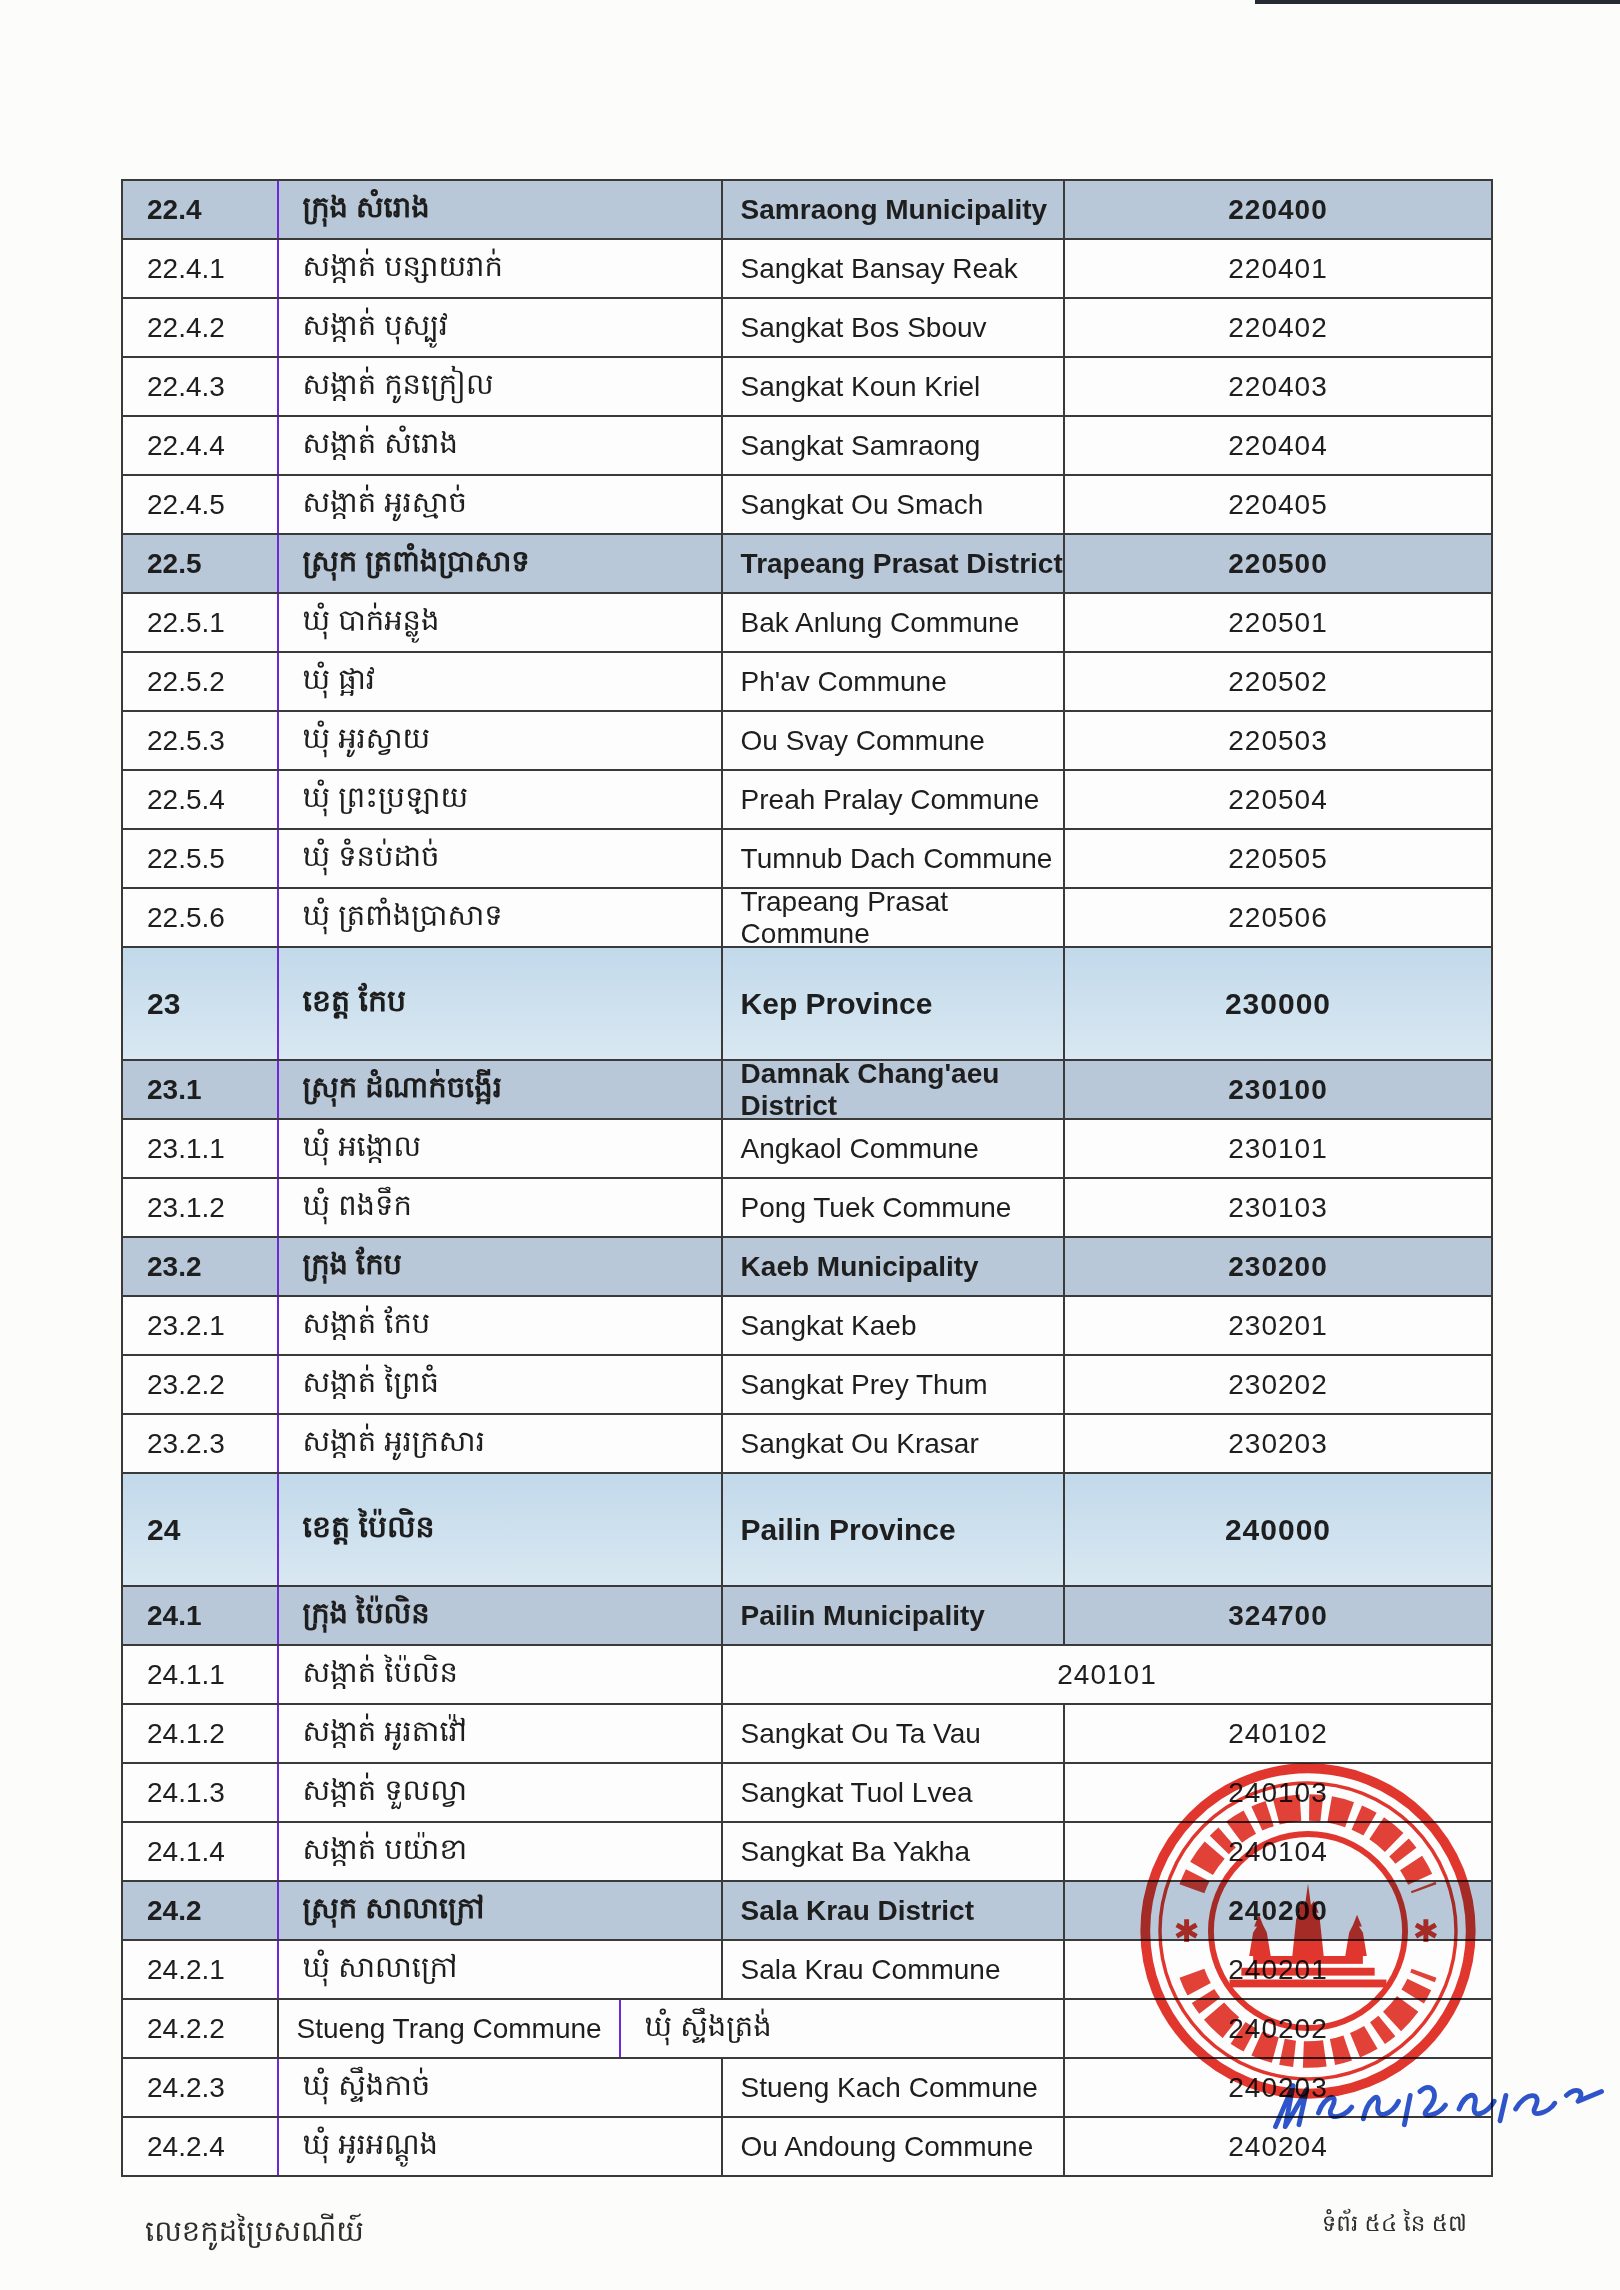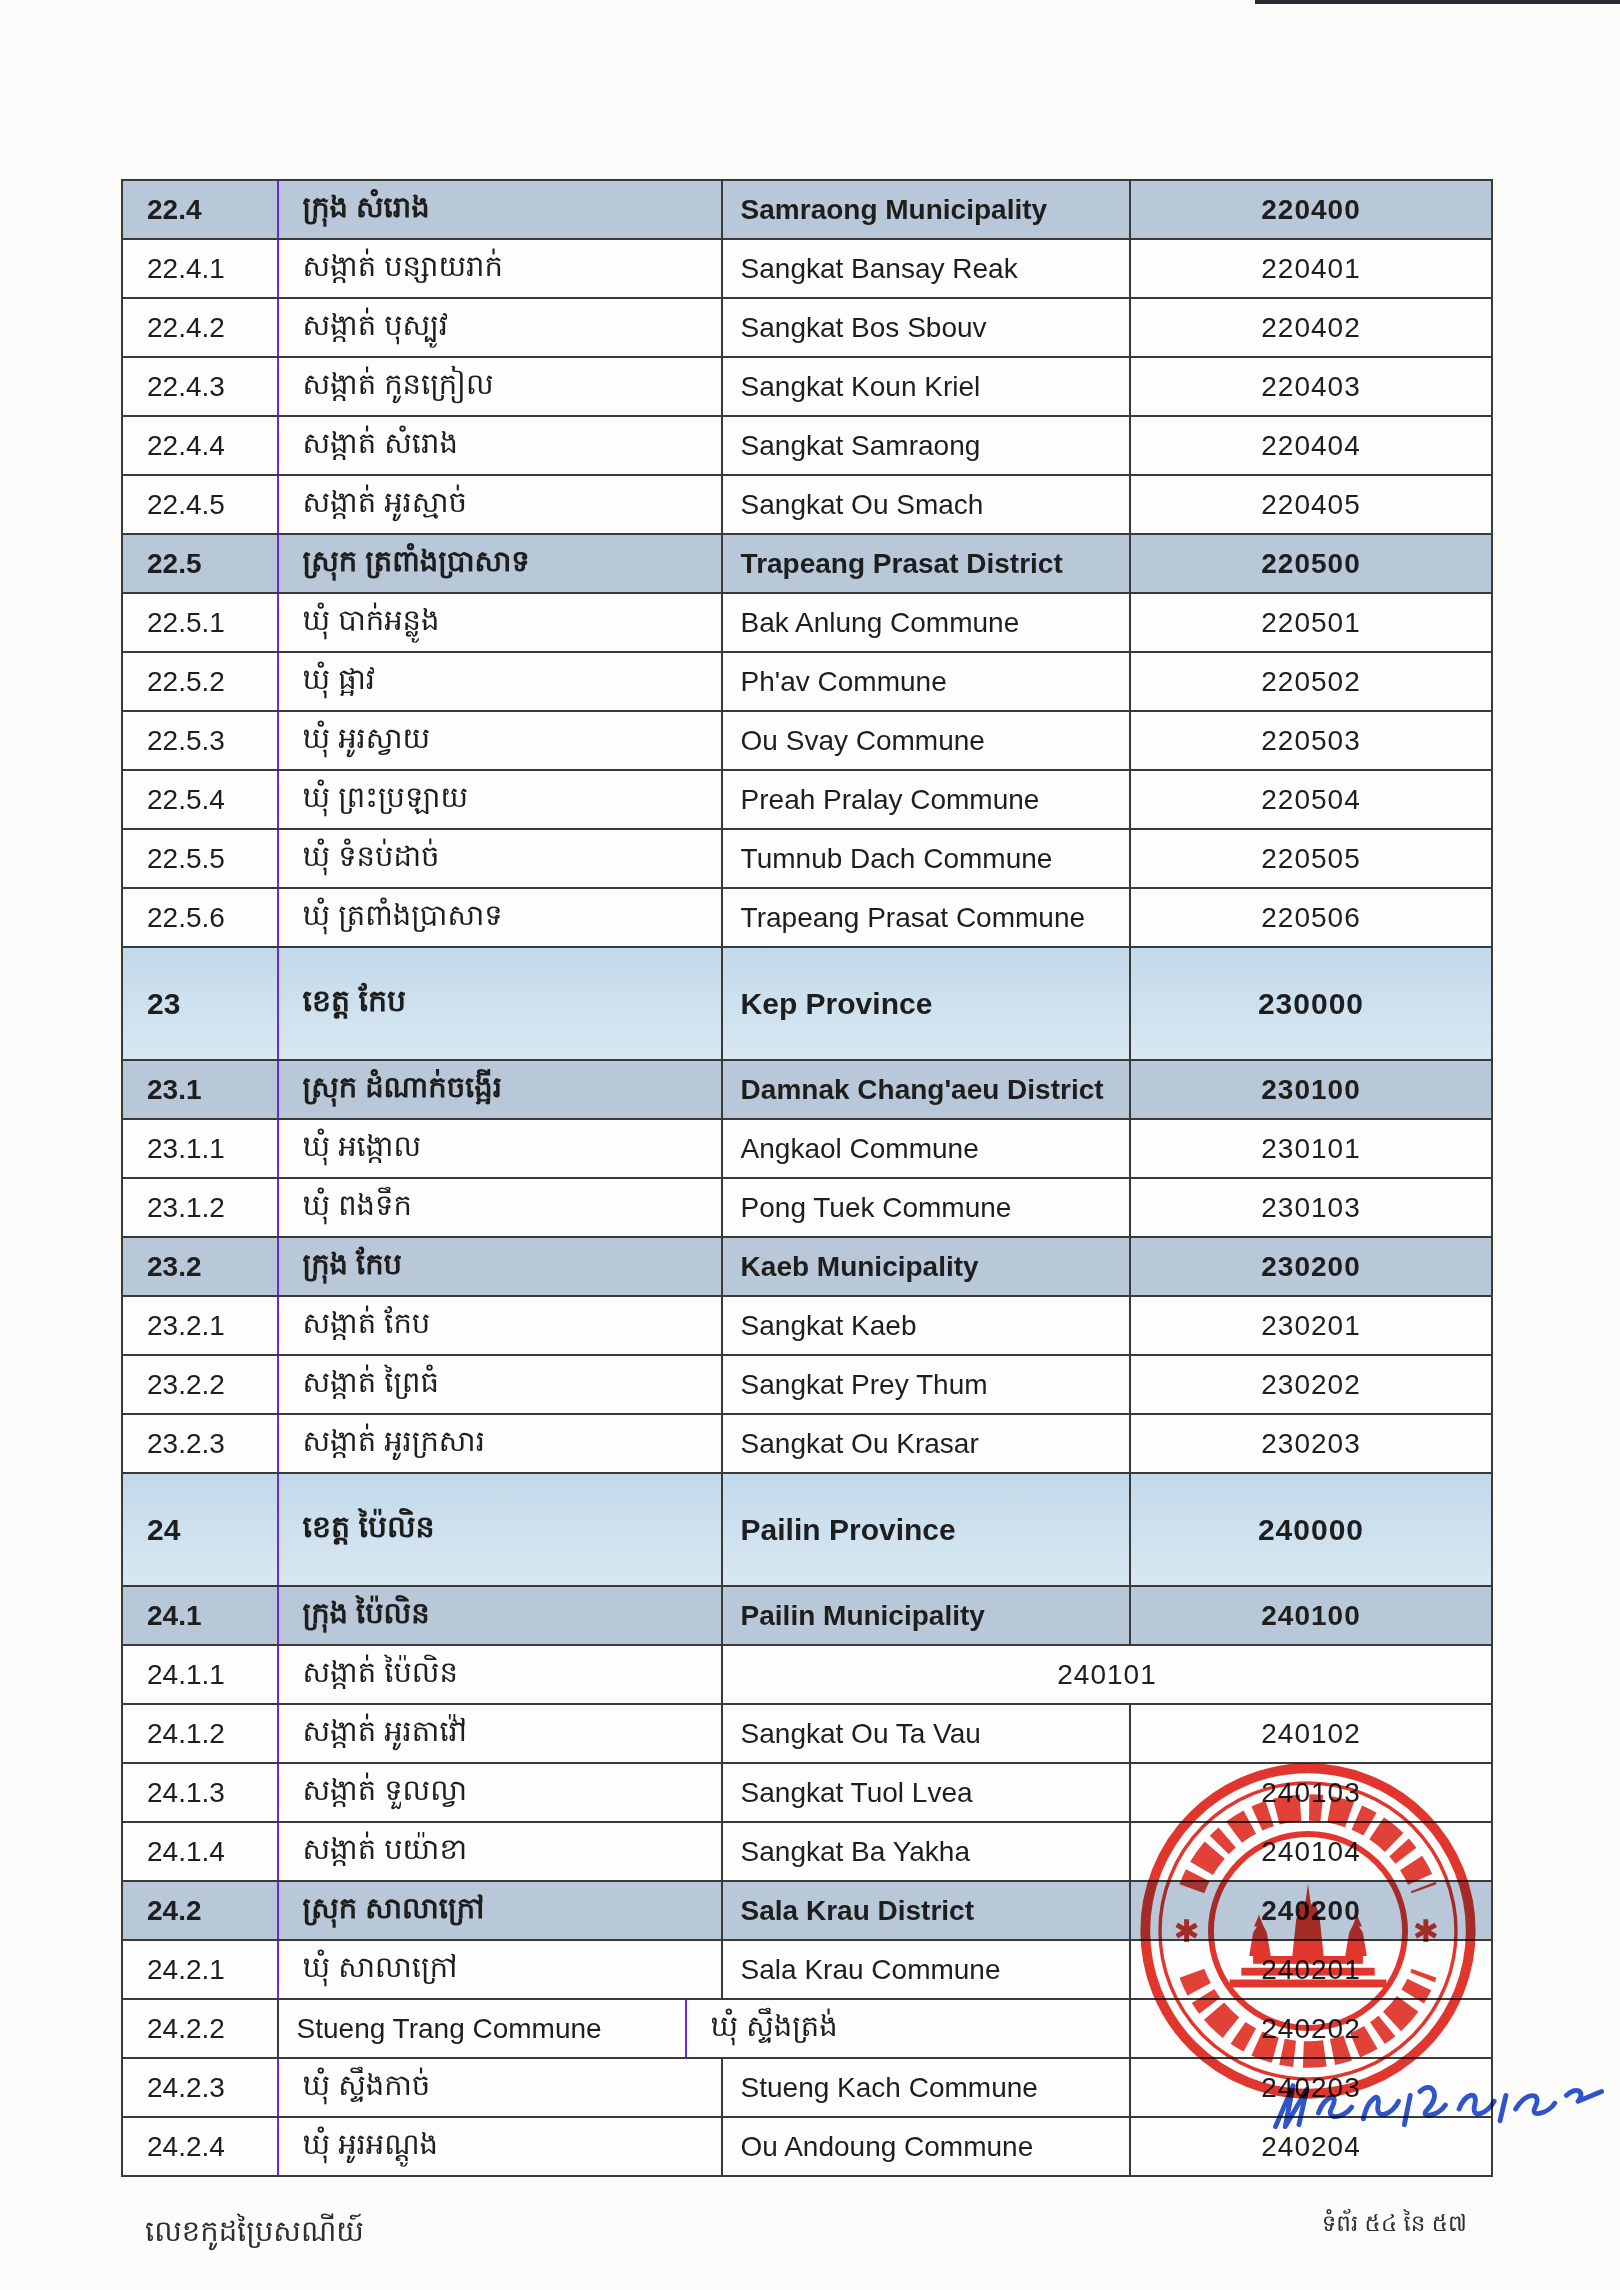--- a/index.html
+++ b/index.html
@@ -22,21 +22,21 @@
   .row.normal { background:#fdfdfd; }
   .row.district { background:#b9c8d8; font-weight:bold; }
   .row.province {
     height:111px;
     background:linear-gradient(180deg,#c2d9ea 0%,#d9e8f2 100%);
     font-weight:bold;
   }
   .cell { display:flex; align-items:center; box-sizing:border-box; overflow:hidden; }
   .cell.no      { width:154px; padding-left:24px; font-size:28px; }
   .cell.khmer   { width:444px; padding-left:23.5px; border-left:2px solid #6d28d9; font-size:29px; }
-  .cell.english { width:408px; padding-left:17.6px; border-left:2px solid #3a3a3a; font-size:28px; }
+  .cell.english { width:342px; padding-left:17.6px; border-left:2px solid #3a3a3a; font-size:28px; }
   .cell.code    { flex:1; justify-content:center; border-left:2px solid #3a3a3a; font-size:28px; letter-spacing:1px; }
   .row.province .cell { font-size:30px; }
   .footer-left {
     position:absolute; left:145px; top:2213px; font-size:29px; color:#2e2e2e;
   }
   .footer-right {
     position:absolute; right:153px; top:2209px; font-size:23px; color:#2e2e2e;
   }
   .stamp {
     position:absolute; left:1134px; top:1757px; width:348px; height:348px;
@@ -184,21 +184,21 @@
       <div class="row province">
         <div class="cell no">24</div>
         <div class="cell khmer">ខេត្ត ប៉ៃលិន</div>
         <div class="cell english">Pailin Province</div>
         <div class="cell code">240000</div>
       </div>
       <div class="row district">
         <div class="cell no">24.1</div>
         <div class="cell khmer">ក្រុង ប៉ៃលិន</div>
         <div class="cell english">Pailin Municipality</div>
-        <div class="cell code">240100</div>
+        <div class="cell code">324700</div>
       </div>
       <div class="row normal">
         <div class="cell no">24.1.1</div>
         <div class="cell khmer">សង្កាត់ ប៉ៃលិន</div>
         <div class="cell code">240101</div>
       </div>
       <div class="row normal">
         <div class="cell no">24.1.2</div>
         <div class="cell khmer">សង្កាត់ អូរតាវ៉ៅ</div>
         <div class="cell english">Sangkat Ou Ta Vau</div>

